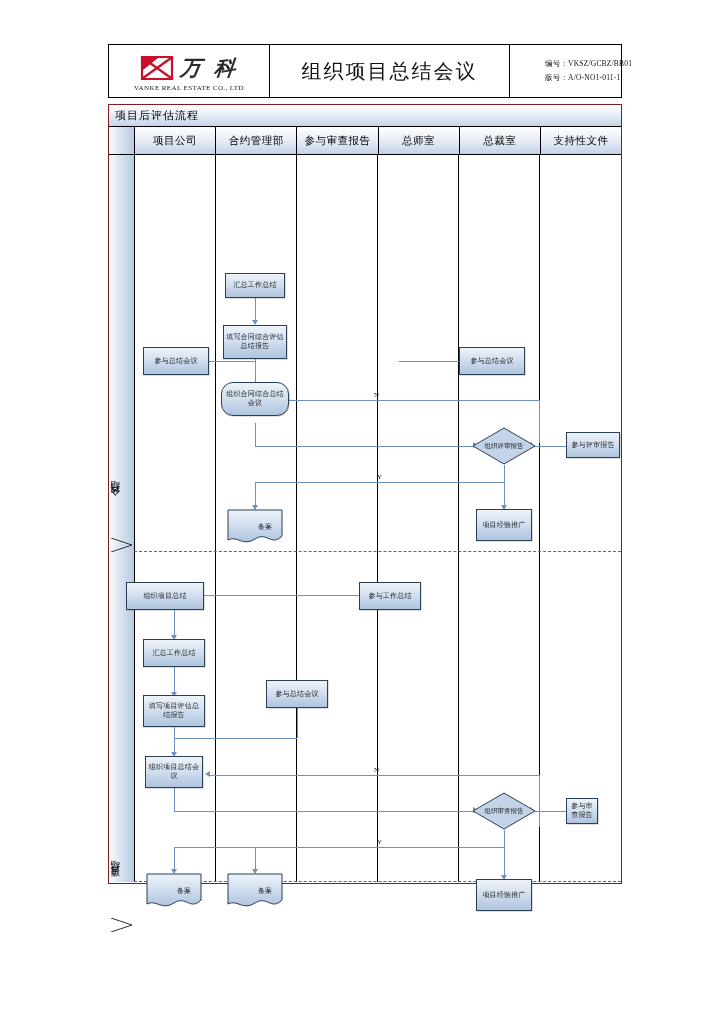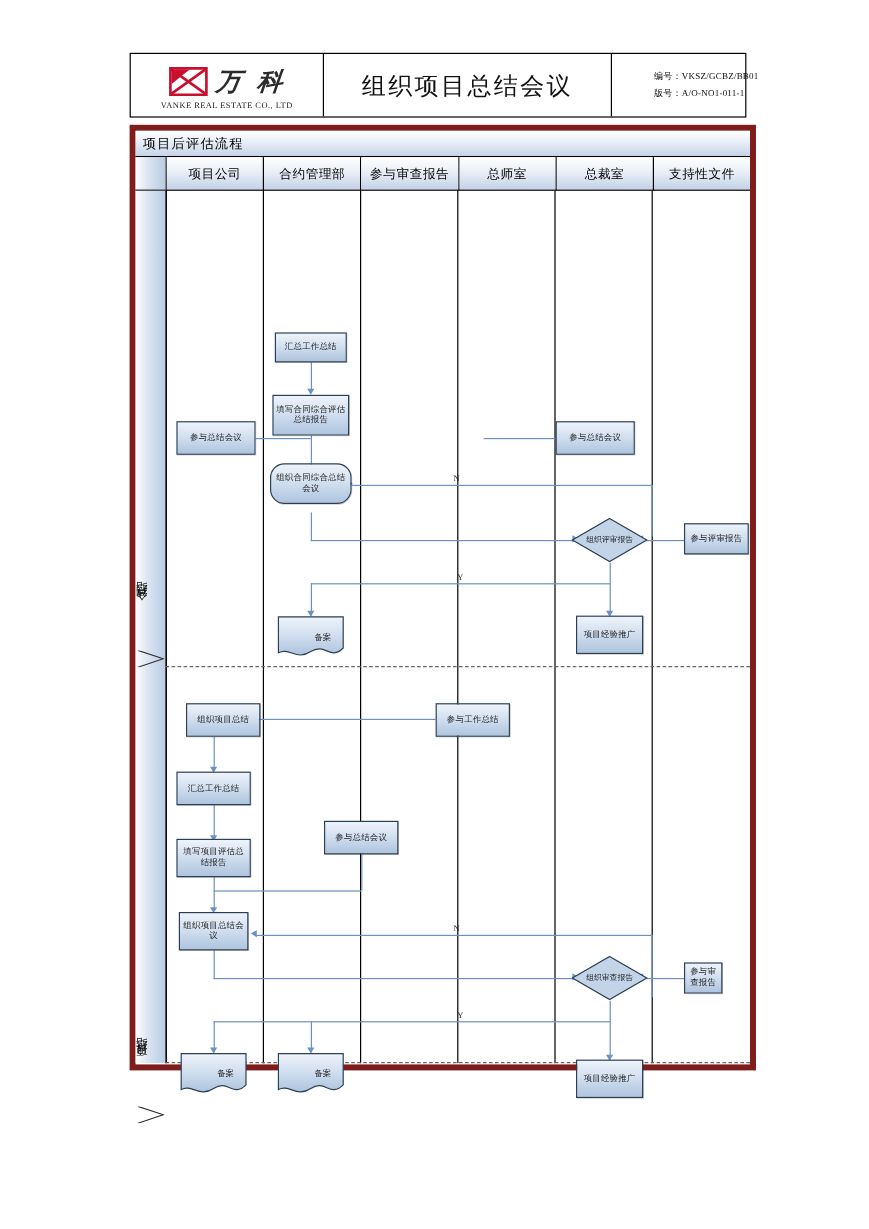--- a/index.html
+++ b/index.html
@@ -46,21 +46,21 @@
     padding-left:7px;gap:4px;
   }
   .hdr-codes div{
     font-family:"Liberation Serif","DejaVu Serif",serif;
     font-size:7.5px;color:#111;white-space:nowrap;letter-spacing:0.2px;padding-left:28px;
   }
 
   
   .frame{
     position:absolute;left:108px;top:104px;width:512px;height:778px;
-    border:5px solid #7f1d1d;background:#fff;
+    border:1px solid #7f1d1d;background:#fff;
   }
   .chart-title{
     position:absolute;left:0;top:0;width:100%;height:22px;
     border-bottom:1px solid #000;
     background:linear-gradient(to bottom,#ffffff 0%,#e8eef7 45%,#c6d4e8 100%);
     display:flex;align-items:center;
     font-size:11px;padding-left:6px;box-sizing:border-box;
     letter-spacing:1px;
   }
 
@@ -315,21 +315,21 @@
                 <stop offset="100%" stop-color="#aec4de"></stop>
             </linearGradient>
           </defs>
           <path d="M1,1 L55,1 L55,27 C44,38 40,22 28,30 C16,38 10,26 1,31 Z" fill="url(#g1)" stroke="#2b3f55" stroke-width="1"></path>
         </svg>
         <span class="doc-body" style="padding-bottom:8px;">备案</span>
       </div>
 
       <div class="node proc" style="left:367px;top:354px;width:56px;height:32px;">项目经验推广</div>
 
-      <div class="node proc" style="left:42px;top:427px;width:62px;height:28px;">组织项目总结</div>
+      <div class="node proc" style="left:17px;top:427px;width:78px;height:28px;">组织项目总结</div>
 
       <div class="node proc" style="left:250px;top:427px;width:62px;height:28px;">参与工作总结</div>
 
       <div class="node proc" style="left:34px;top:484px;width:62px;height:28px;">汇总工作总结</div>
 
       <div class="node proc" style="left:34px;top:540px;width:62px;height:32px;">填写项目评估总结报告</div>
 
       <div class="node proc" style="left:157px;top:525px;width:62px;height:28px;">参与总结会议</div>
 
       <div class="node proc" style="left:36px;top:601px;width:58px;height:32px;">组织项目总结会议</div>

